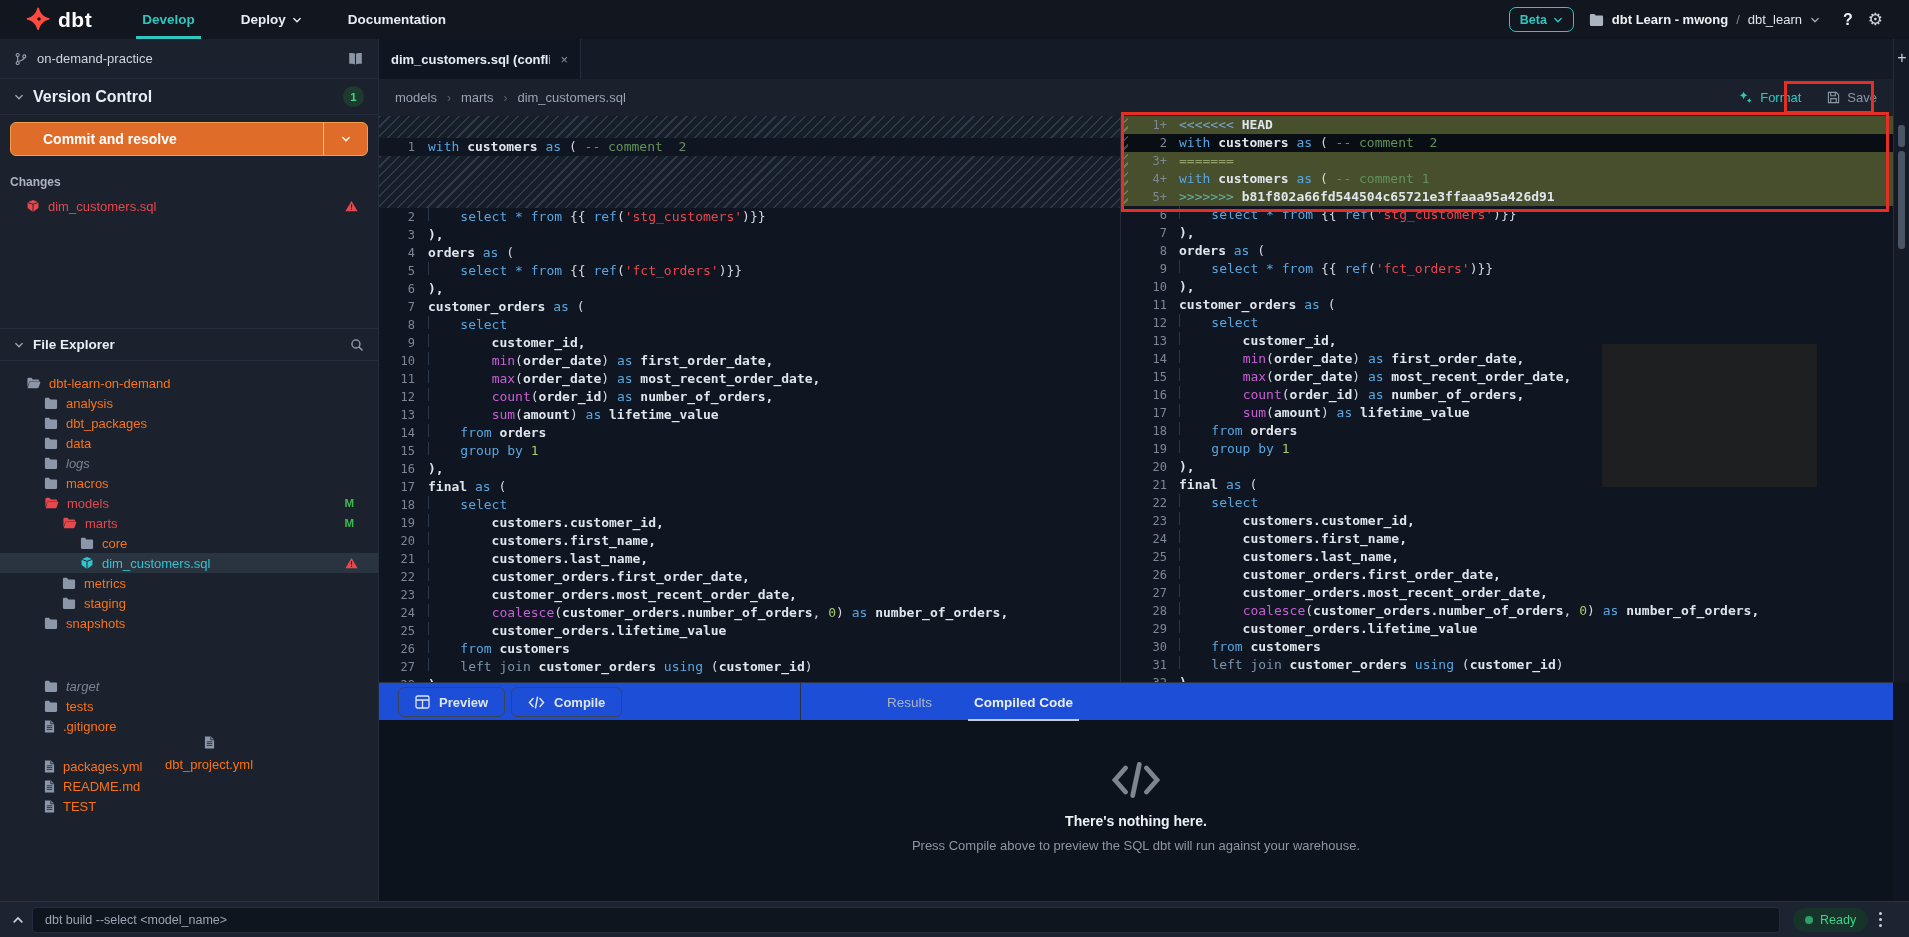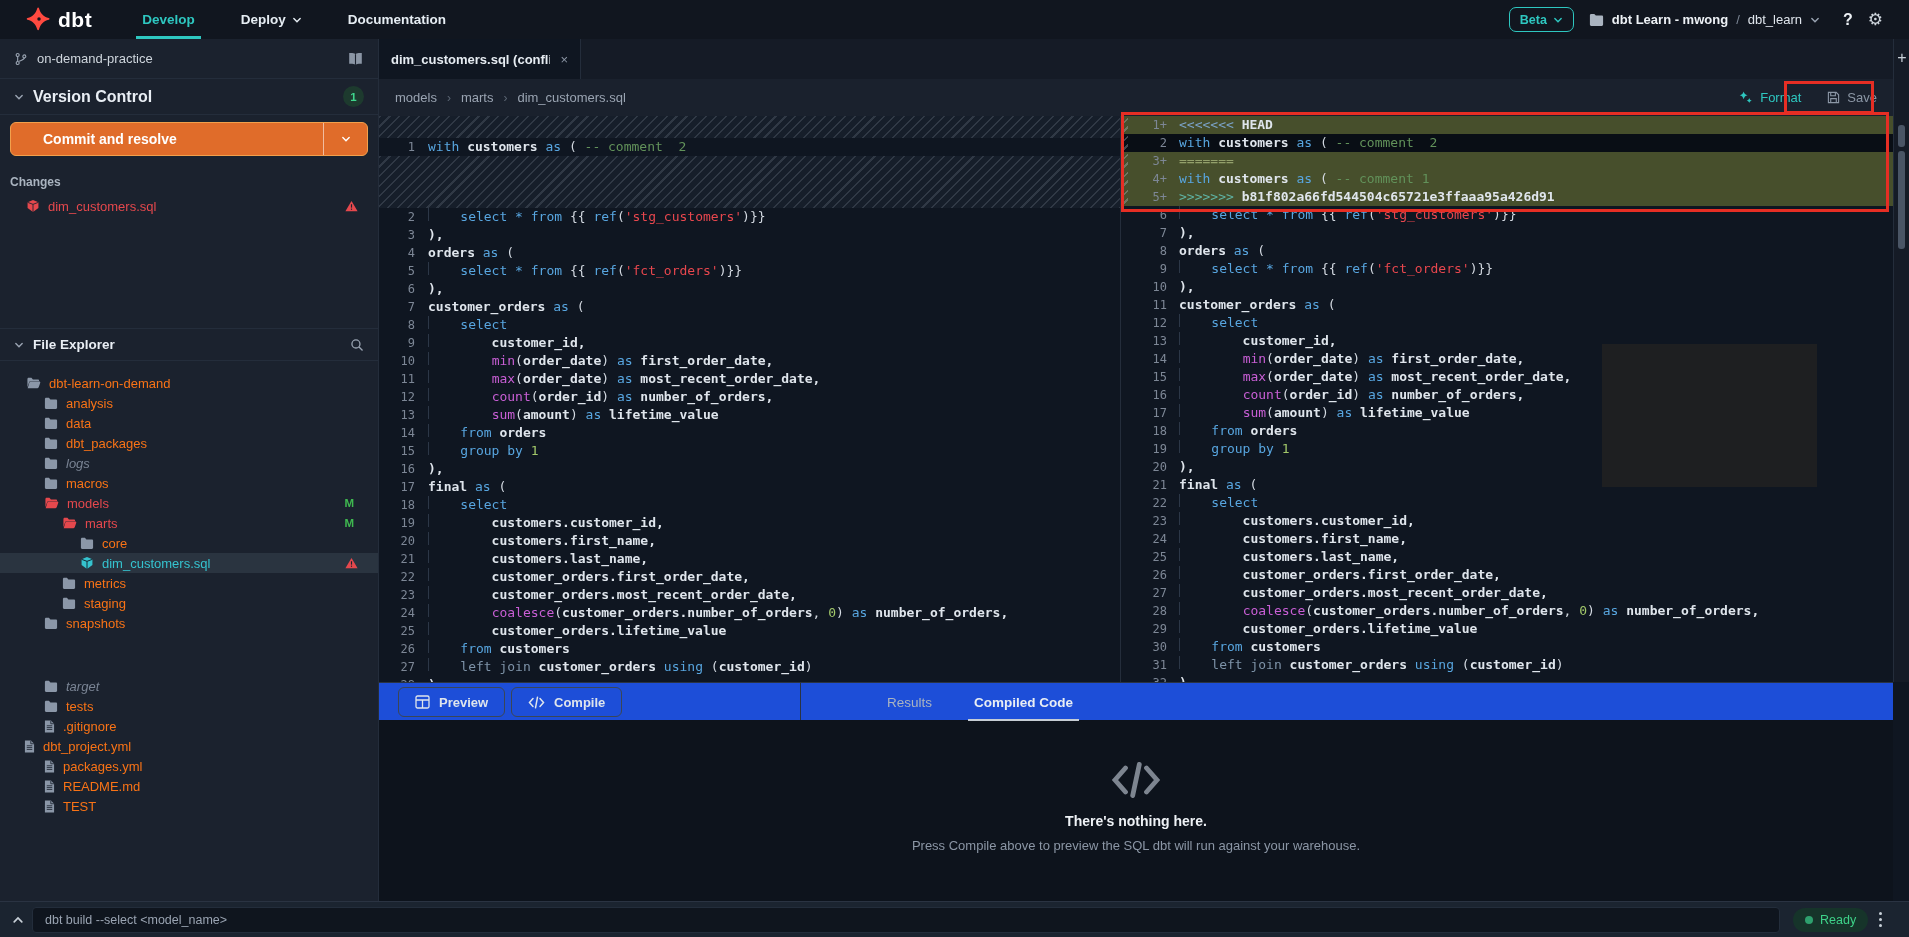--- a/index.html
+++ b/index.html
@@ -305,29 +305,29 @@
             </svg>
           </span>
           <span>analysis</span>
         </div>
         <div class="trow" style="padding-left: 44px;">
           <span class="ticon ic">
             <svg width="14" height="12" viewBox="0 0 16 14" fill="currentColor">
               <path d="M.9 2.5C.9 1.7 1.5 1 2.3 1h3.3l1.7 1.8h6.4c.8 0 1.4.6 1.4 1.4v8.3c0 .8-.6 1.4-1.4 1.4H2.3c-.8 0-1.4-.6-1.4-1.4z"></path>
             </svg>
           </span>
+          <span>dbt_packages</span>
+        </div>
+        <div class="trow" style="padding-left: 44px;">
+          <span class="ticon ic">
+            <svg width="14" height="12" viewBox="0 0 16 14" fill="currentColor">
+              <path d="M.9 2.5C.9 1.7 1.5 1 2.3 1h3.3l1.7 1.8h6.4c.8 0 1.4.6 1.4 1.4v8.3c0 .8-.6 1.4-1.4 1.4H2.3c-.8 0-1.4-.6-1.4-1.4z"></path>
+            </svg>
+          </span>
           <span>data</span>
-        </div>
-        <div class="trow" style="padding-left: 44px;">
-          <span class="ticon ic">
-            <svg width="14" height="12" viewBox="0 0 16 14" fill="currentColor">
-              <path d="M.9 2.5C.9 1.7 1.5 1 2.3 1h3.3l1.7 1.8h6.4c.8 0 1.4.6 1.4 1.4v8.3c0 .8-.6 1.4-1.4 1.4H2.3c-.8 0-1.4-.6-1.4-1.4z"></path>
-            </svg>
-          </span>
-          <span>dbt_packages</span>
         </div>
         <div class="trow dim" style="padding-left: 44px;">
           <span class="ticon ic">
             <svg width="14" height="12" viewBox="0 0 16 14" fill="currentColor">
               <path d="M.9 2.5C.9 1.7 1.5 1 2.3 1h3.3l1.7 1.8h6.4c.8 0 1.4.6 1.4 1.4v8.3c0 .8-.6 1.4-1.4 1.4H2.3c-.8 0-1.4-.6-1.4-1.4z"></path>
             </svg>
           </span>
           <span>logs</span>
         </div>
         <div class="trow" style="padding-left: 44px;">
@@ -425,21 +425,21 @@
         <div class="trow" style="padding-left: 44px;">
           <span class="ticon ic">
             <svg width="11" height="13" viewBox="0 0 12 14" fill="#8b97a8">
               <path d="M1 .5h6.6L11 4v9.5H1z"></path>
               <path d="M7.4.7V4H11" fill="none" stroke="#1b222e" stroke-width=".9"></path>
               <path d="M3 6.2h6M3 8.2h6M3 10.2h6" stroke="#1b222e" stroke-width=".9"></path>
             </svg>
           </span>
           <span>.gitignore</span>
         </div>
-        <div class="trow" style="padding-left: 24px;">
+        <div class="trow" style="padding-left: 40px; flex-direction: column;">
           <span class="ticon ic">
             <svg width="11" height="13" viewBox="0 0 12 14" fill="#8b97a8">
               <path d="M1 .5h6.6L11 4v9.5H1z"></path>
               <path d="M7.4.7V4H11" fill="none" stroke="#1b222e" stroke-width=".9"></path>
               <path d="M3 6.2h6M3 8.2h6M3 10.2h6" stroke="#1b222e" stroke-width=".9"></path>
             </svg>
           </span>
           <span>dbt_project.yml</span>
         </div>
         <div class="trow" style="padding-left: 44px;">

